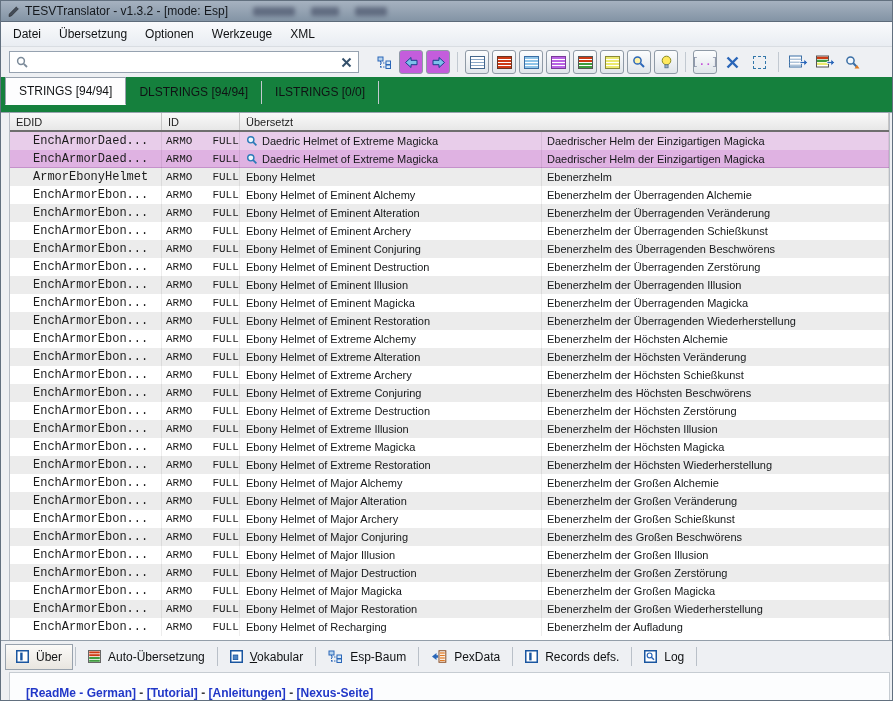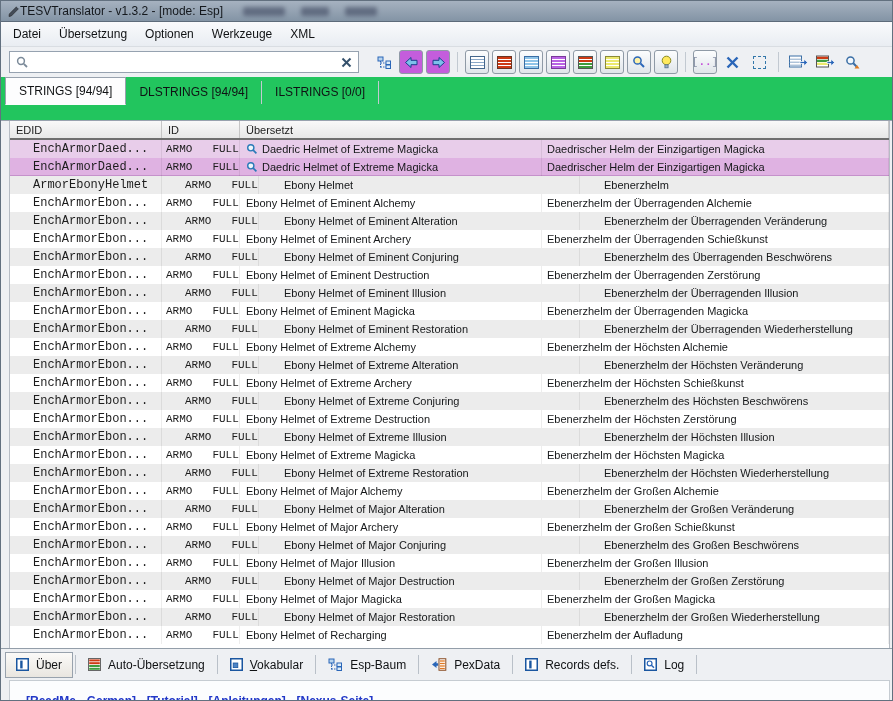--- a/index.html
+++ b/index.html
@@ -6,21 +6,21 @@
   #app{
     width:893px;height:701px;box-sizing:border-box;
     border:1px solid #62707f;
     display:flex;flex-direction:column;
     background:#eef0f3;
     font-family:"Liberation Sans",sans-serif;
     overflow:hidden;position:relative;
   }
   
   .titlebar{height:20px;flex:0 0 20px;background:linear-gradient(#a6b2c0,#8394a5);
-    border-bottom:1px solid #5d6b7a;display:flex;align-items:center;padding:0 6px;}
+    border-bottom:1px solid #5d6b7a;display:flex;align-items:center;padding:0 6px;gap:5px;}
   .titlebar .title{font-size:12px;color:#14181d;white-space:nowrap;}
   .redactions{display:flex;gap:16px;margin-left:20px;}
   .blob{height:9px;background:#39415a;opacity:.55;border-radius:2px;filter:blur(2px);}
   .blob.b1{width:42px}.blob.b2{width:28px}.blob.b3{width:32px}
   
   .menubar{height:24px;flex:0 0 24px;background:linear-gradient(#f9fafc,#e9edf2);
     border-bottom:1px solid #d9dde2;display:flex;align-items:center;padding:0 3px;}
   .menu-item{font-size:12px;color:#101214;padding:4px 9px;cursor:default;}
   
   .toolbar{height:30px;flex:0 0 30px;display:flex;align-items:center;padding:0 8px;gap:3px;background:#eef0f3;}
@@ -36,34 +36,34 @@
   .lines-white{border:1px solid #44668c;background:linear-gradient(180deg,#fff 0 2px,#8aa8c8 2px 3px,#fff 3px 5px,#8aa8c8 5px 6px,#fff 6px 8px,#8aa8c8 8px 9px,#fff 9px 11px,#8aa8c8 11px 12px,#fff 12px 13px);}
   .lines-red{border:1px solid #6a3424;background:linear-gradient(180deg,#cd3a14 0 2px,#fff 2px 3px,#cd3a14 3px 5px,#fff 5px 6px,#cd3a14 6px 8px,#fff 8px 9px,#cd3a14 9px 11px,#fff 11px 13px);}
   .lines-blue{border:1px solid #3a6ea5;background:linear-gradient(180deg,#8fc4e8 0 2px,#fff 2px 3px,#8fc4e8 3px 5px,#fff 5px 6px,#8fc4e8 6px 8px,#fff 8px 9px,#8fc4e8 9px 11px,#fff 11px 13px);}
   .lines-purple{border:1px solid #7a3a9a;background:linear-gradient(180deg,#b964e4 0 2px,#fff 2px 3px,#b964e4 3px 5px,#fff 5px 6px,#b964e4 6px 8px,#fff 8px 9px,#b964e4 9px 11px,#fff 11px 13px);}
   .lines-redgreen{border:1px solid #555;background:linear-gradient(180deg,#cd3a14 0 2px,#fff 2px 3px,#cd3a14 3px 5px,#fff 5px 6px,#3f9c3f 6px 8px,#fff 8px 9px,#3f9c3f 9px 11px,#fff 11px 13px);}
   .lines-yellow{border:1px solid #8a8a3a;background:linear-gradient(180deg,#ece96e 0 2px,#fff 2px 3px,#ece96e 3px 5px,#fff 5px 6px,#ece96e 6px 8px,#fff 8px 9px,#ece96e 9px 11px,#fff 11px 13px);}
   .regex-face{font-family:"Liberation Mono",monospace;font-size:11px;color:#8a93a8;}
   .regex-face b{color:#c44fd9;font-weight:bold;}
   .select-rect{width:13px;height:13px;box-sizing:border-box;border:1px dashed #3377aa;}
   
-  .tabbar{height:27px;flex:0 0 27px;background:#22c55e;display:flex;align-items:flex-end;padding:0 0 16px 4px;border-bottom:1px solid #98a2ae;}
+  .tabbar{height:27px;flex:0 0 27px;background:#15803d;display:flex;align-items:flex-end;padding:0 0 8px 4px;border-bottom:1px solid #98a2ae;}
   .tab{font-size:12px;color:#101214;padding:4px 13px 5px;border-right:1px solid #c3c9d0;margin-bottom:0;}
   .tab.active{background:#fdfdfe;border:1px solid #98a2ae;border-bottom:1px solid #fdfdfe;margin-bottom:-1px;padding:6px 13px;}
   
   .table-wrap{margin:0 2px 0 8px;flex:0 0 auto;border-left:1px solid #b6bcc4;border-right:1px solid #b6bcc4;background:#fff;}
   .thead{display:flex;height:19px;box-sizing:border-box;background:linear-gradient(#f9f9f9,#e7e7e7);border-bottom:2px solid #6e6e6e;font-size:11px;color:#222;}
   .th{box-sizing:border-box;padding:3px 0 0 6px;border-right:1px solid #c6c6c6;}
   .w-edid{width:152px;flex:0 0 152px;}
   .w-id{width:78px;flex:0 0 78px;}
   .w-orig{width:302px;flex:0 0 302px;}
   .w-trans{flex:1 1 auto;}
   .tbody{background:#fff;}
   .trow{display:flex;height:18px;box-sizing:border-box;align-items:center;font-size:11px;color:#16181a;}
-  .trow.stripe{background:var(--stripe,#ececec);gap:19px;}
+  .trow.stripe{background:var(--stripe,#ececec);}
   .trow.hl1{background:var(--hl1,#e8cdea);}
   .trow.hl2{background:var(--hl2,#dfb2e2);box-shadow:inset 0 -1px 0 #c591cb;}
   .td{box-sizing:border-box;height:100%;display:flex;align-items:center;border-right:1px solid rgba(0,0,0,0.07);overflow:hidden;white-space:nowrap;}
   .c-edid{padding-left:23px;font-family:"Liberation Mono",monospace;font-size:12px;color:#1c1c1c;}
   .c-id{padding-left:4px;font-family:"Liberation Mono",monospace;font-size:11px;color:#1c1c1c;}
   .c-id .idf{margin-left:20px;}
   .c-orig{padding-left:6px;gap:4px;}
   .c-trans{padding-left:5px;}
   .filler{height:4px;background:#fff;}
   

